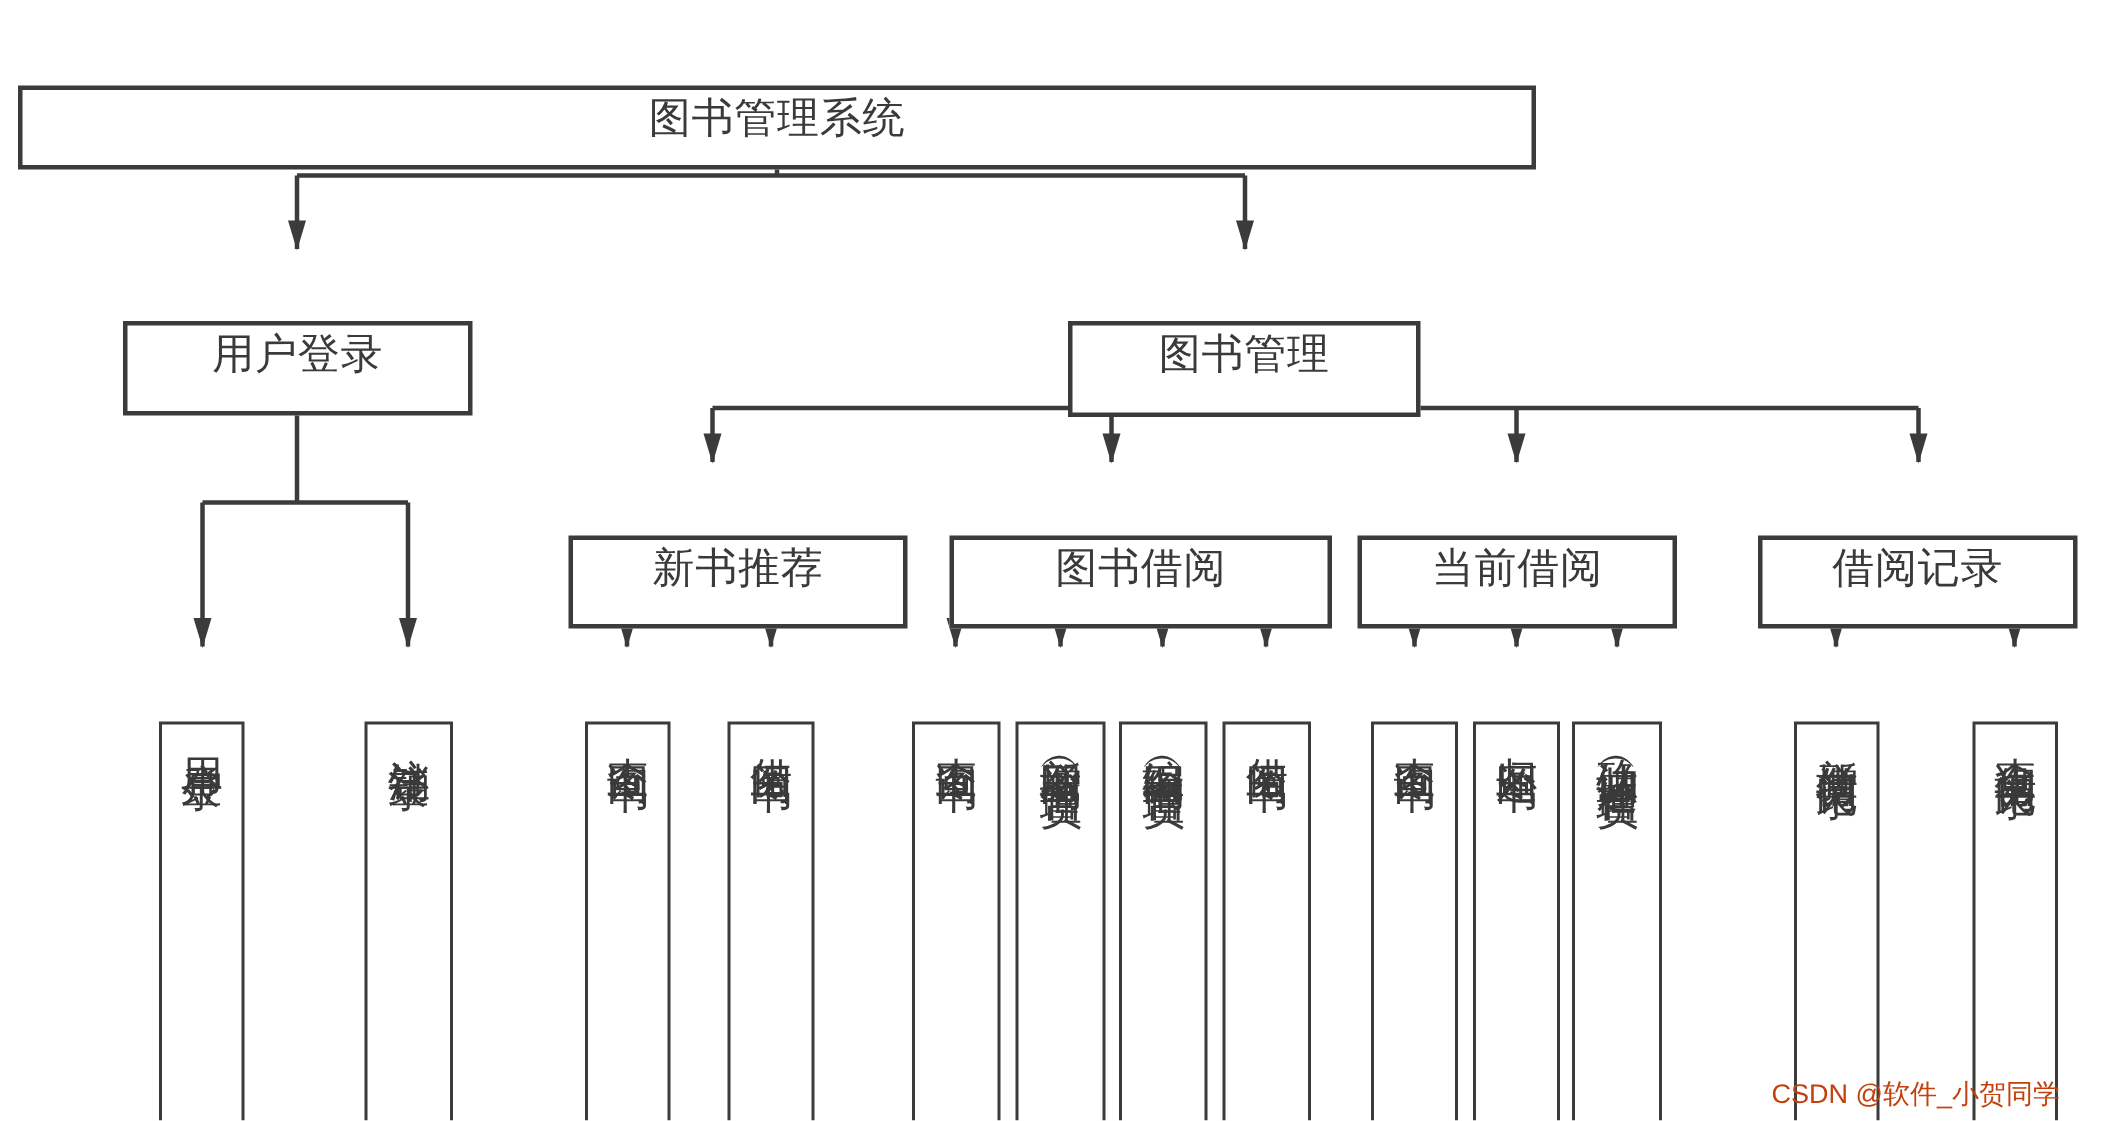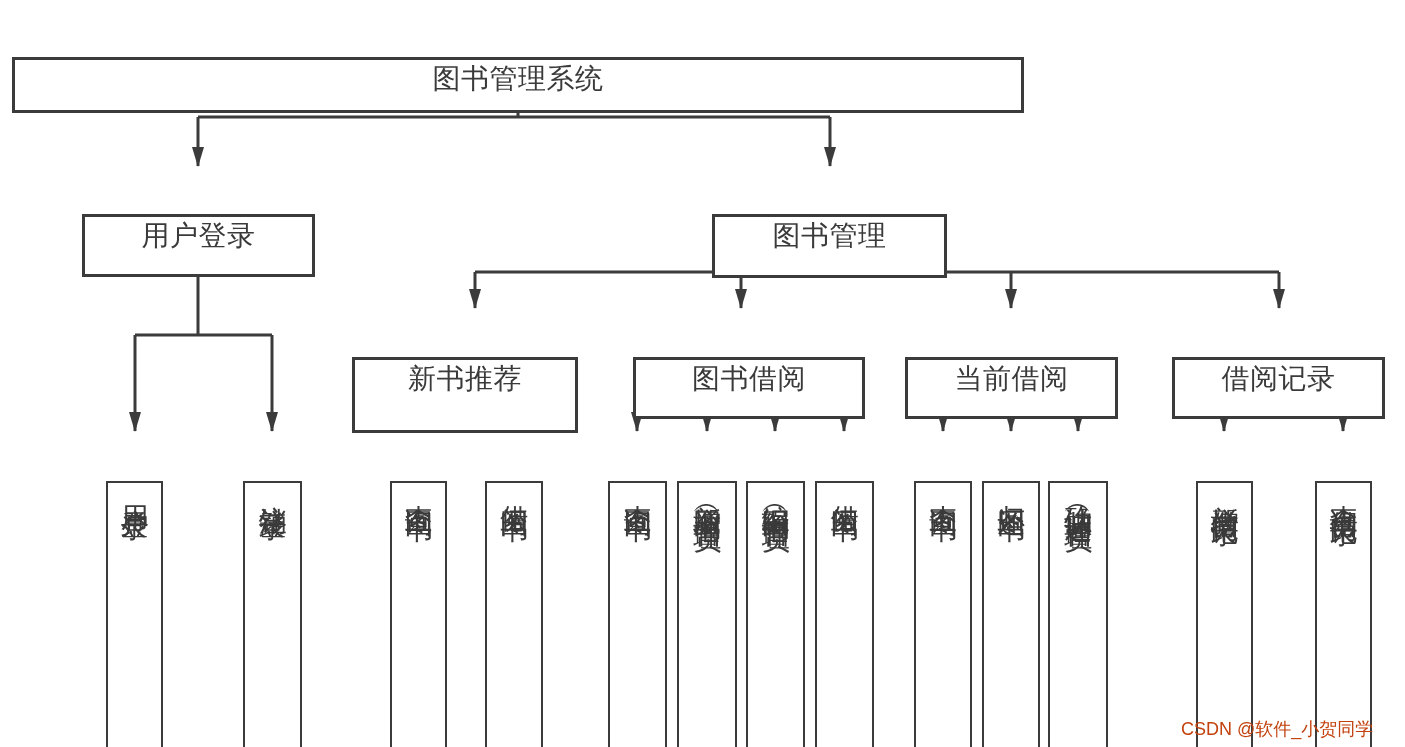--- a/index.html
+++ b/index.html
@@ -81,24 +81,24 @@
     <span class="hlabel">图书管理系统</span>
   </div>
 
   <div class="node" style="left:82px;top:170px;width:233px;height:63px">
     <span class="hlabel">用户登录</span>
   </div>
   <div class="node" style="left:712px;top:170px;width:235px;height:64px">
     <span class="hlabel">图书管理</span>
   </div>
 
-  <div class="node" style="left:352px;top:313px;width:226px;height:76px">
+  <div class="node" style="left:379px;top:313px;width:226px;height:62px">
     <span class="hlabel">新书推荐</span>
   </div>
-  <div class="node" style="left:633px;top:313px;width:232px;height:62px">
+  <div class="node" style="left:633px;top:313px;width:255px;height:62px">
     <span class="hlabel">图书借阅</span>
   </div>
   <div class="node" style="left:1172px;top:313px;width:213px;height:62px">
     <span class="hlabel">借阅记录</span>
   </div>
   <div class="node" style="left:905px;top:313px;width:213px;height:62px">
     <span class="hlabel">当前借阅</span>
   </div>
 
   <div class="node leaf" style="left:106px;top:437px;width:57px;height:300px">

